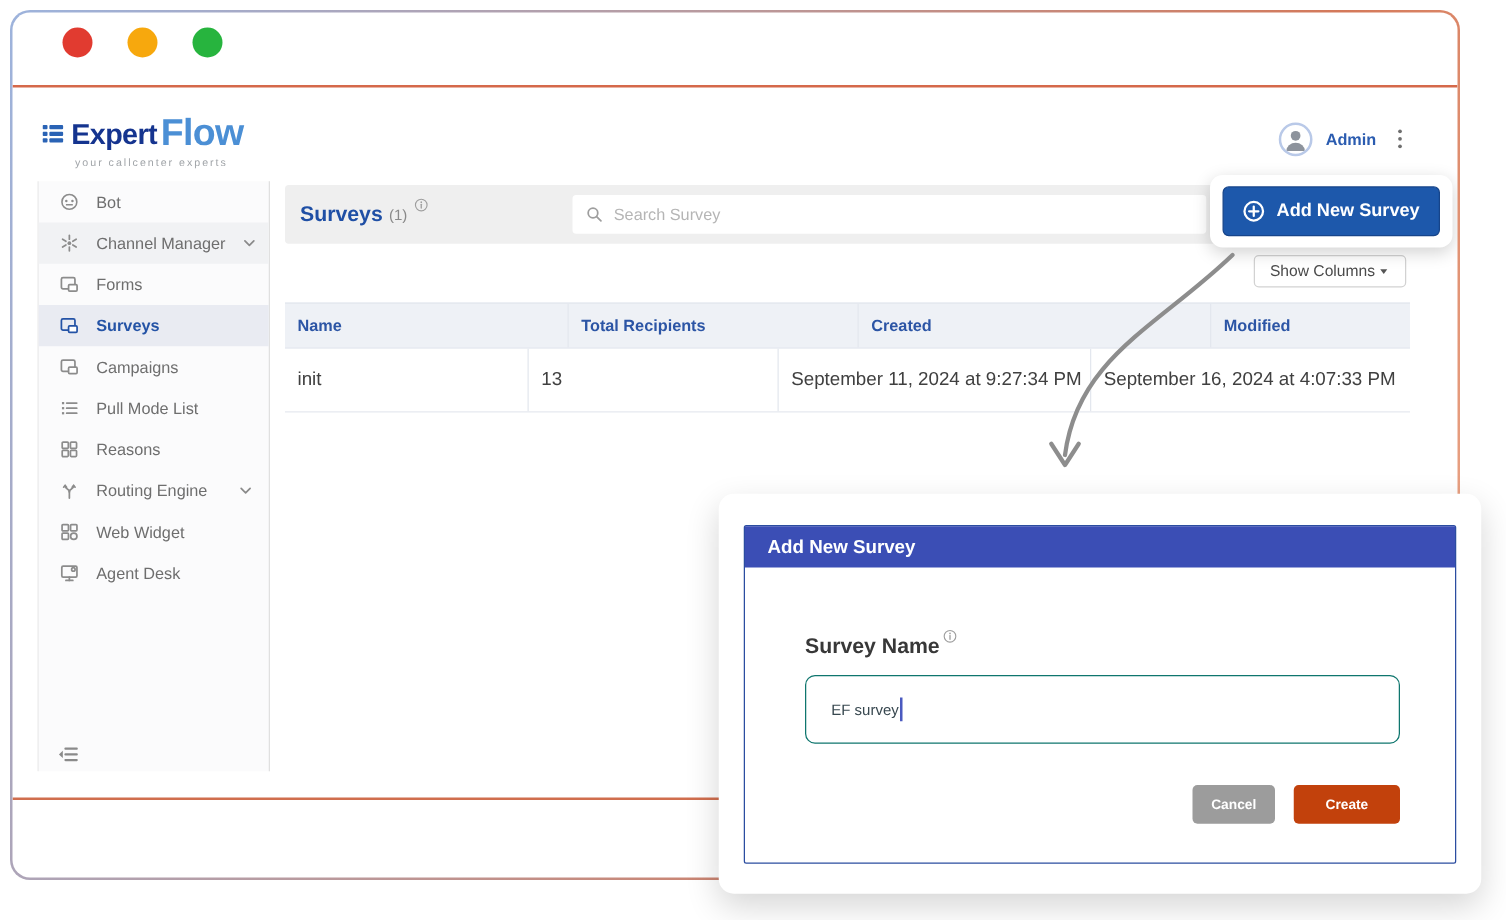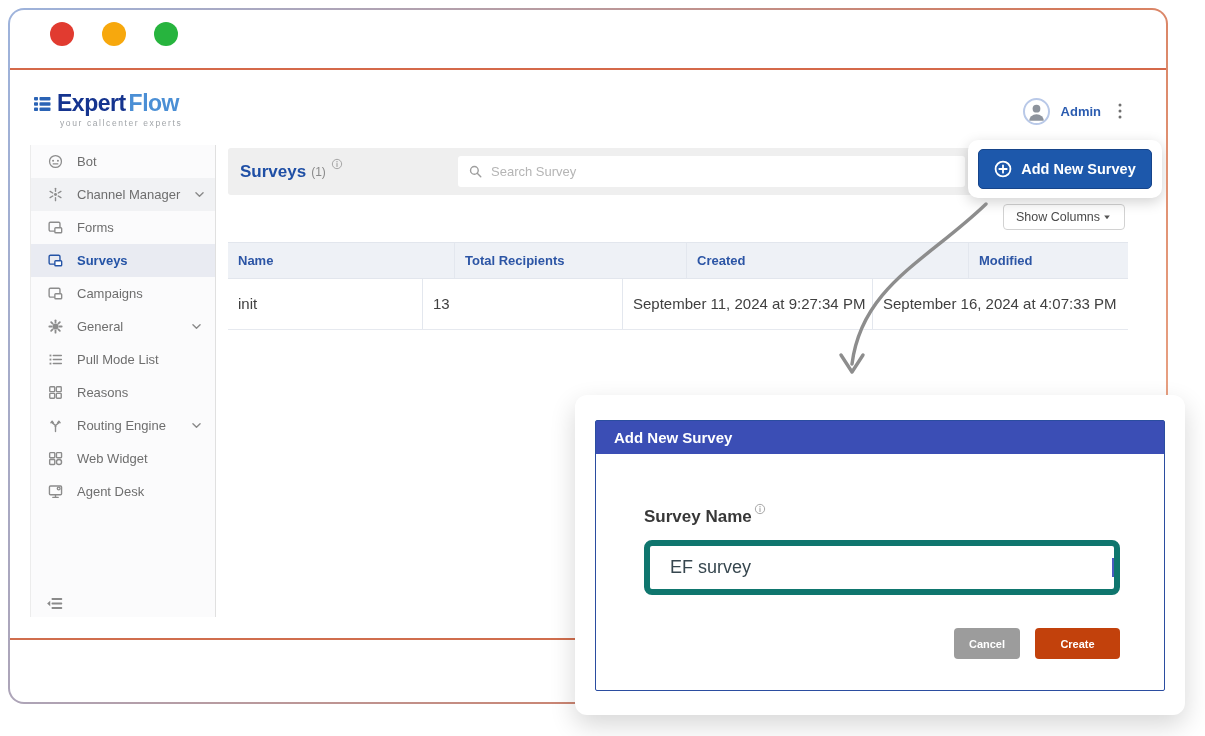--- a/index.html
+++ b/index.html
@@ -18,21 +18,21 @@
   .dot.yellow { left:92px; background:#f7a80d; }
   .dot.green { left:144px; background:#27b43e; }
   .divider-top { position:absolute; left:0; right:0; top:58px; height:2px; background:#d5694a; }
   .divider-bottom { position:absolute; left:0; right:0; top:628px; height:2px; background:#d06e4e; }
 
   
   .logo { position:absolute; left:24px; top:80px; }
   .logo-row { display:flex; align-items:center; gap:3px; }
   .logo-row .icn { width:20px; height:20px; color:#2a63b5; }
   .logo-expert { font-size:23px; font-weight:800; color:#15348f; letter-spacing:-0.5px; }
-  .logo-flow { font-size:23px; font-weight:700; color:#4b8fd5; letter-spacing:-0.5px; }
+  .logo-flow { font-size:30px; font-weight:700; color:#4b8fd5; letter-spacing:-0.5px; }
   .tagline { margin-top:1px; padding-left:26px; font-size:8.5px; letter-spacing:1.6px; color:#a0a4a8; }
 
   .user-area { position:absolute; right:38px; top:86px; display:flex; align-items:center; gap:11px; height:30px; }
   .avatar { width:27px; height:27px; border-radius:50%; background:#ffffff; border:2px solid #b9c9e8; overflow:hidden; }
   .avatar svg { width:100%; height:100%; }
   .user-name { font-size:13px; font-weight:700; color:#2b5cb0; }
   .kebab { width:16px; height:20px; color:#6f6f6f; cursor:pointer; }
 
   
   .sidebar { position:absolute; left:20px; top:135px; width:186px; height:472px;
@@ -88,22 +88,22 @@
   .modal-card { position:absolute; left:575px; top:395px; width:610px; height:320px; background:#ffffff;
                 border-radius:12px; box-shadow:0 10px 26px rgba(0,0,0,0.16); z-index:10; }
   .modal-panel { position:absolute; left:20px; top:25px; width:570px; height:271px; background:#ffffff;
                  border:1.5px solid #2b4da0; border-radius:2px; }
   .modal-header { height:33px; line-height:33px; background:#3b4eb5; color:#ffffff; font-size:15px; font-weight:700;
                   padding-left:18px; }
   .modal-body { padding:53px 44px 0 48px; }
   .field-label-row { display:flex; align-items:flex-start; gap:2px; }
   .field-label { font-size:17px; font-weight:700; color:#383838; }
   .field-label-row .sup-info { top:-4px; }
-  .survey-input { margin-top:13px; height:55px; border:6px solid #0f766e; border-radius:8px; display:flex; align-items:center;
-                  padding-left:20px; font-size:18px; color:#37474f; cursor:text;justify-content:space-between; }
+  .survey-input { margin-top:13px; height:55px; border:1px solid #0f766e; border-radius:8px; display:flex; align-items:center;
+                  padding-left:20px; font-size:12px; color:#37474f; cursor:text; }
   .caret { display:inline-block; width:2px; height:19px; background:#4a5ac0; margin-left:1px; vertical-align:-4px; }
   .modal-actions { margin-top:33px; display:flex; justify-content:flex-end; gap:15px; }
   .btn { height:31px; border:none; border-radius:4px; color:#ffffff; font-size:11px; font-weight:700;
          font-family:"Liberation Sans",sans-serif; cursor:pointer; }
   .btn.cancel { width:66px; background:#9c9c9c; }
   .btn.create { width:85px; background:#c2410c; }
 </style>
 </head>
 <body>
 
@@ -212,43 +212,20 @@
               <svg viewBox="0 0 16 16">
                 <rect x="2" y="3" width="10.2" height="8.4" rx="1.2" fill="none" stroke="currentColor" stroke-width="1.3"></rect>
                 <rect x="7.4" y="8.2" width="6.4" height="4.8" rx="0.8" fill="#fff" stroke="currentColor" stroke-width="1.3"></rect>
               </svg>
             </span>
             <span class="side-label">Campaigns</span>
           </div>
           <div class="side-item">
             <span class="icn">
               <svg viewBox="0 0 16 16">
-                <g stroke="currentColor" stroke-width="1.7" stroke-linecap="round">
-                  <path d="M8 2.2 v2"></path>
-                  <path d="M8 11.8 v2"></path>
-                  <path d="M2.2 8 h2"></path>
-                  <path d="M11.8 8 h2"></path>
-                  <path d="M3.9 3.9 l1.4 1.4"></path>
-                  <path d="M10.7 10.7 l1.4 1.4"></path>
-                  <path d="M12.1 3.9 l-1.4 1.4"></path>
-                  <path d="M5.3 10.7 l-1.4 1.4"></path>
-                </g>
-                <circle cx="8" cy="8" r="2.9" fill="currentColor"></circle>
-              </svg>
-            </span>
-            <span class="side-label">General</span>
-            <span class="icn chev">
-              <svg viewBox="0 0 16 16">
-                <path d="M3.6 5.8 L8 10.2 L12.4 5.8" fill="none" stroke="currentColor" stroke-width="1.7" stroke-linecap="round" stroke-linejoin="round"></path>
-              </svg>
-            </span>
-          </div>
-          <div class="side-item">
-            <span class="icn">
-              <svg viewBox="0 0 16 16">
                 <g stroke="currentColor" stroke-width="1.4" stroke-linecap="round">
                   <path d="M6 4.2 h7.5"></path>
                   <path d="M6 8 h7.5"></path>
                   <path d="M6 11.8 h7.5"></path>
                 </g>
                 <g fill="currentColor">
                   <rect x="2.4" y="3.4" width="1.7" height="1.7"></rect>
                   <rect x="2.4" y="7.2" width="1.7" height="1.7"></rect>
                   <rect x="2.4" y="11" width="1.7" height="1.7"></rect>
                 </g>

